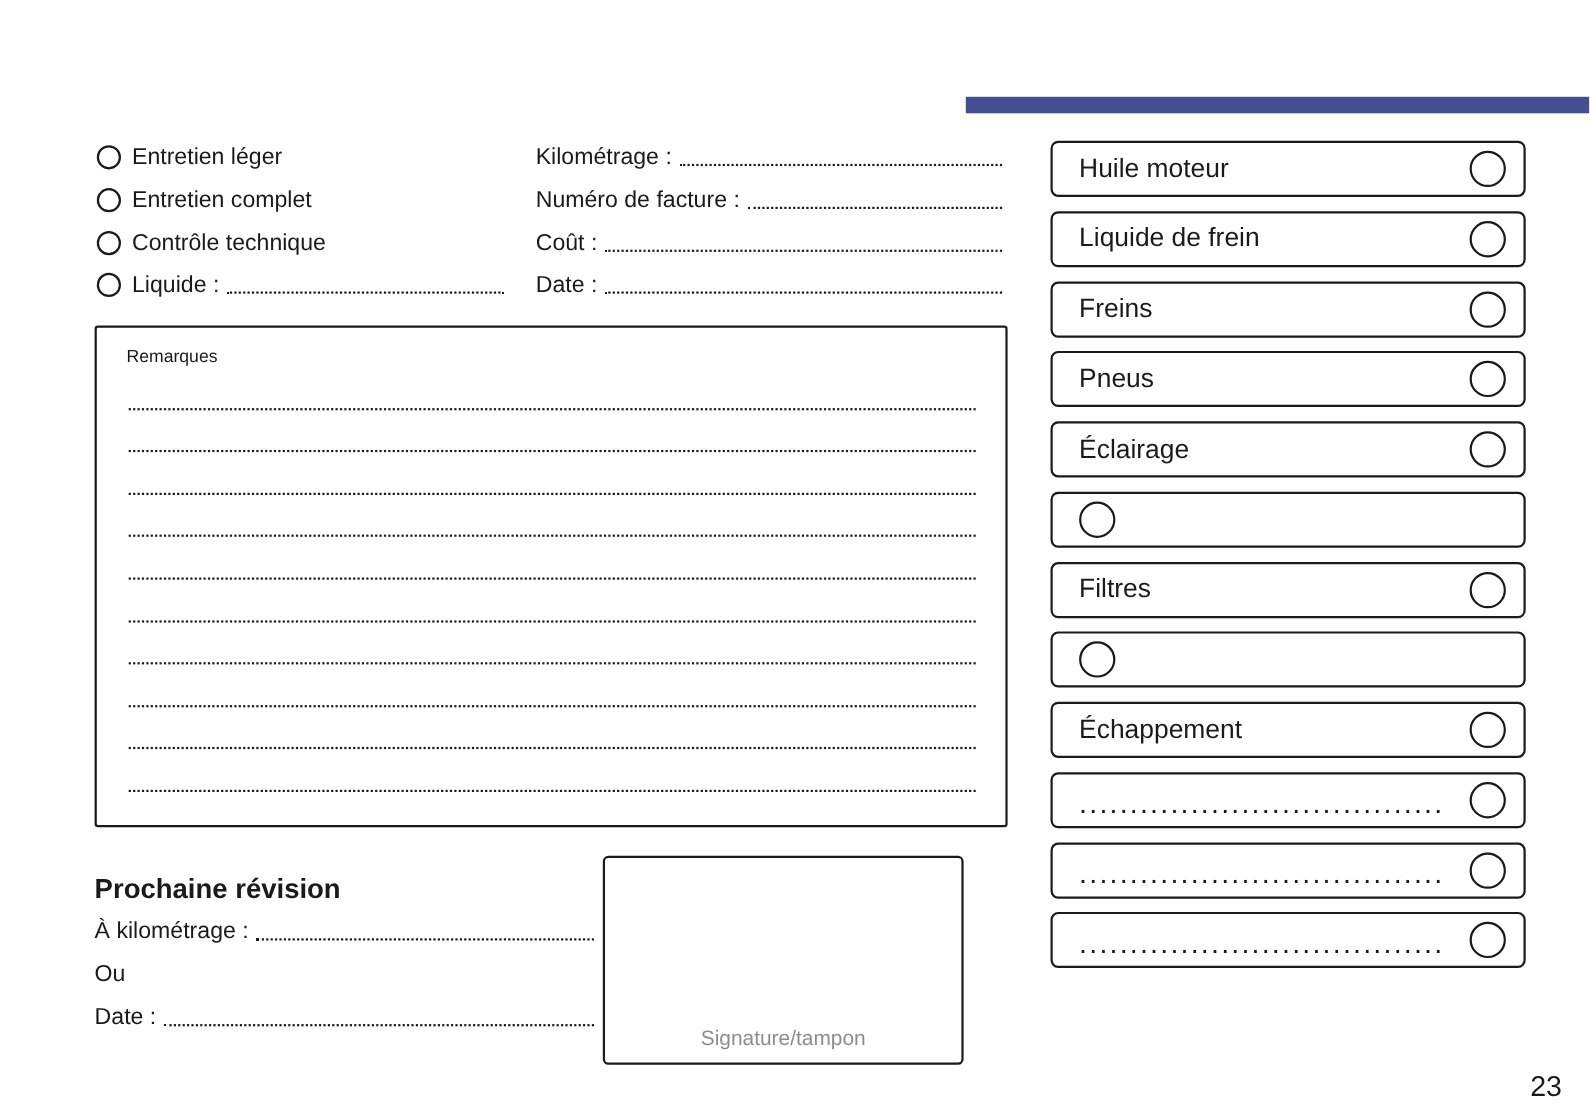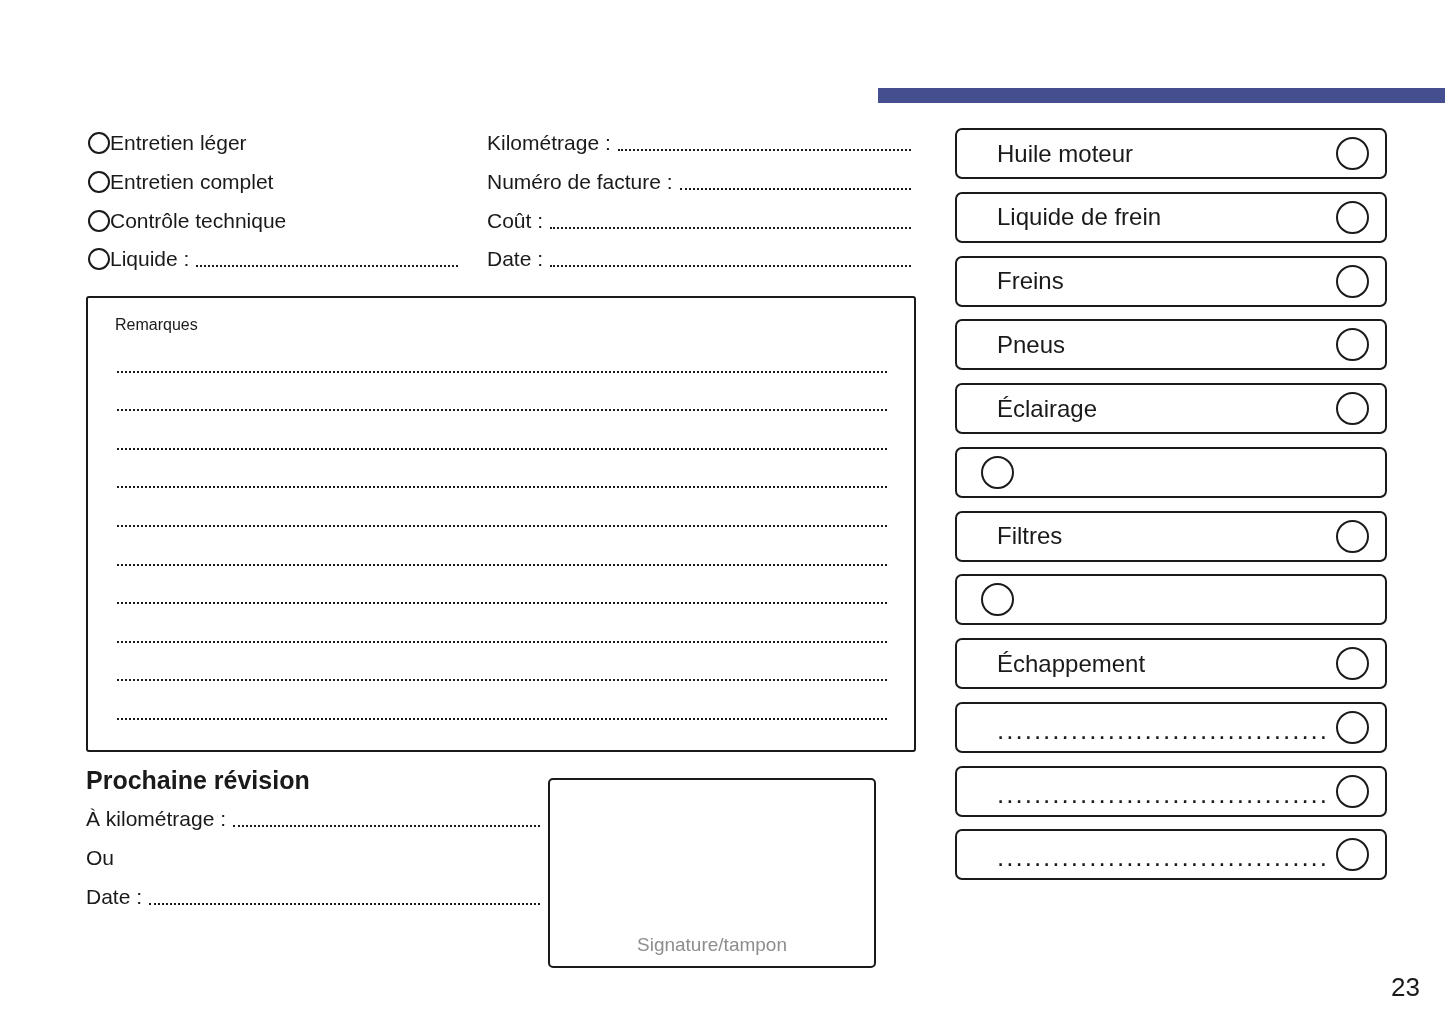--- a/index.html
+++ b/index.html
@@ -19,21 +19,21 @@
     background:#454e8e;
   }
 
   
   .service-options { position:absolute; left:88px; top:124px; width:370px; }
   .option-row { display:flex; align-items:center; height:38.7px; }
   .radio {
     width:22px; height:22px; flex:none;
     border:2.5px solid #1a1a1a; border-radius:50%; background:#fff;
   }
-  .option-label { margin-left:0; font-size:21px; white-space:nowrap; }
+  .option-label { margin-left:10px; font-size:21px; white-space:nowrap; }
   .leader {
     flex:1; margin-left:7px; height:0;
     border-bottom:2px dotted #1a1a1a;
     transform:translateY(7px);
   }
 
   
   .info-fields { position:absolute; left:487px; top:124px; width:424px; }
   .field-row { display:flex; align-items:center; height:38.7px; }
   .field-label { font-size:21px; white-space:nowrap; }
@@ -41,21 +41,21 @@
   
   .remarks-box {
     position:absolute; left:86px; top:296px; width:830px; height:456px;
     border:2.5px solid #1a1a1a; border-radius:3px; background:#fff;
   }
   .remarks-title { position:absolute; left:27px; top:18px; font-size:16px; }
   .remarks-lines { position:absolute; left:29px; right:27px; top:36px; }
   .remark-line { height:38.6px; border-bottom:2px dotted #1a1a1a; }
 
   
-  .next-service { position:absolute; left:86px; top:760px; width:454px; }
+  .next-service { position:absolute; left:86px; top:788px; width:454px; }
   .ns-title { font-size:25px; font-weight:bold; height:40px; display:flex; align-items:center; }
   .ns-row { display:flex; align-items:center; height:38.7px; }
   .ns-label { font-size:21px; white-space:nowrap; }
 
   
   .signature-box {
     position:absolute; left:548px; top:778px; width:328px; height:190px;
     border:2.5px solid #1a1a1a; border-radius:5px; background:#fff;
   }
   .signature-label {
@@ -64,21 +64,21 @@
   }
 
   
   .checklist { position:absolute; left:955px; top:128px; width:432px; }
   .check-row {
     height:51px; margin-bottom:12.75px;
     border:2.5px solid #1a1a1a; border-radius:7px; background:#fff;
     display:flex; align-items:center;
     padding:0 16px 0 24px;
   }
-  .check-label { flex:1; font-size:24px; white-space:nowrap; overflow:hidden;margin-left:16px; }
+  .check-label { flex:1; font-size:24px; white-space:nowrap; overflow:hidden; }
   .check-label.dots { font-size:26px; letter-spacing:2px; transform:translateY(3px); }
   .check-circle {
     width:33px; height:33px; flex:none;
     border:2.5px solid #1a1a1a; border-radius:50%; background:#fff;
   }
 
   .page-number { position:absolute; right:25px; top:972px; font-size:26px; }
 </style>
 </head>
 <body>

